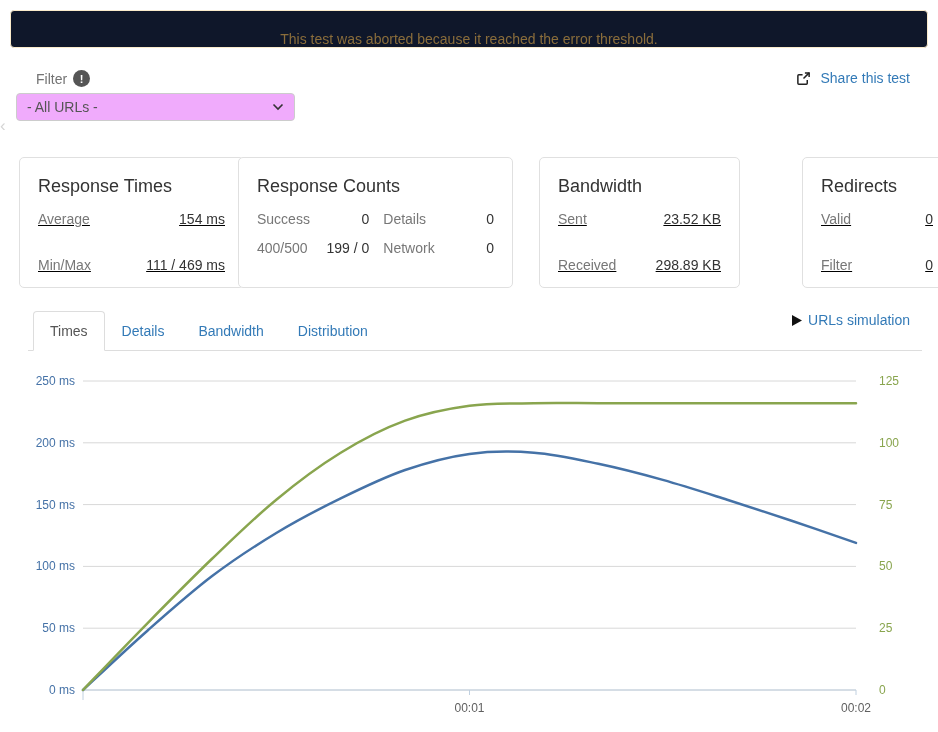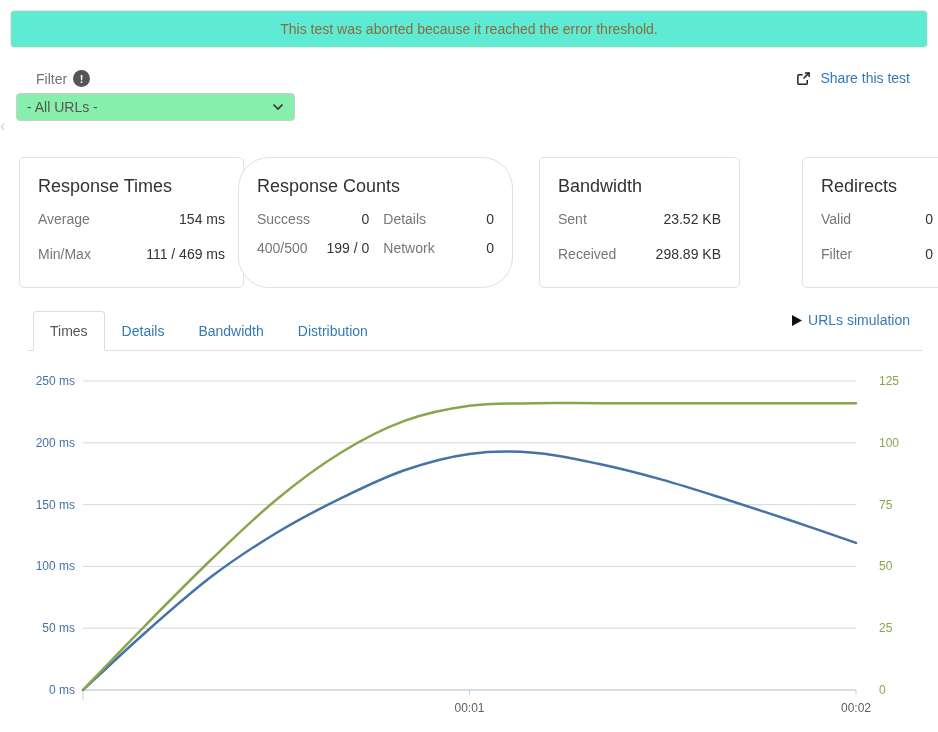--- a/index.html
+++ b/index.html
@@ -2,51 +2,51 @@
 <html><head>
 <meta charset="utf-8">
 <style>
   * { margin:0; padding:0; box-sizing:border-box; }
   html,body { background:#fff; }
   body { font-family:"Liberation Sans", sans-serif; }
   .page { position:relative; width:938px; height:732px; background:#fff; overflow:hidden; }
 
   
   .banner { position:absolute; left:10px; top:10px; width:918px; height:38px;
-    background:#5eead4; border:1px solid #faebcc; border-radius:4px;
-    display:flex; align-items:center; justify-content:center;
+    background:#0f172a; border:1px solid #faebcc; border-radius:4px;
+    display:flex; align-items:flex-end; justify-content:center;
     color:#8a6d3b; font-size:14px; }
 
   
   .filter-label { position:absolute; left:16px; top:70px; font-size:14px; color:#737373;
     display:flex; align-items:center; gap:6px;margin-left:20px; }
   .info-icon { width:17px; height:17px; border-radius:50%; background:#555; color:#fff;
     font-size:11px; font-weight:bold; display:inline-flex; align-items:center; justify-content:center; }
   .share-link { position:absolute; right:28px; top:70px; font-size:14px; color:#337ab7;
     display:flex; align-items:center; gap:10px; cursor:pointer; text-decoration:none; }
   .share-link svg { display:block; }
 
   .select { position:absolute; left:16px; top:93px; width:279px; height:28px;
-    border:1px solid #ccc; border-radius:4px; background:#86efac; color:#555; font-size:14px;
+    border:1px solid #ccc; border-radius:4px; background:#f0abfc; color:#555; font-size:14px;
     display:flex; align-items:center; padding:0 10px; cursor:pointer; }
   .select .sel-text { flex:1; }
   .select svg { display:block; }
 
   .edge-chevron { position:absolute; left:0; top:116px; color:#d5d5d5; font-size:17px; }
 
   
   .card { position:absolute; top:157px; height:131px; border:1px solid #e0e0e0;
     border-radius:5px; background:#fff; padding:18px 18px 0 18px; }
   .card-title { font-size:18px; font-weight:500; color:#333; margin-bottom:14px; }
-  .card-grid2 { display:grid; grid-template-columns:auto 1fr; row-gap:19px; font-size:14px; }
+  .card-grid2 { display:grid; grid-template-columns:auto 1fr; row-gap:30px; font-size:14px;text-decoration:underline; }
   .card-grid4 { display:grid; grid-template-columns:auto 1fr auto 1fr; column-gap:14px; row-gap:13px; font-size:14px; }
   .c-label { color:#777; }
   .c-value { color:#333; text-align:right; }
   #card-0 { left:19px;  width:225px; }
-  #card-1 { left:238px; width:275px;border-radius:31px; }
+  #card-1 { left:238px; width:275px; }
   #card-2 { left:539px; width:201px; }
   #card-3 { left:802px; width:150px; }
 
   
   .tabs { position:absolute; left:28px; top:311px; width:894px; height:40px;
     border-bottom:1px solid #ddd; padding-left:5px; display:flex; align-items:flex-end; }
   .tab { font-size:14px; padding:11px 16px; color:#337ab7; cursor:pointer;
     border:1px solid transparent; margin-bottom:-1px; }
   .tab.active { color:#555; background:#fff; border-color:#ddd; border-bottom-color:#fff;
     border-radius:4px 4px 0 0; cursor:default; }

